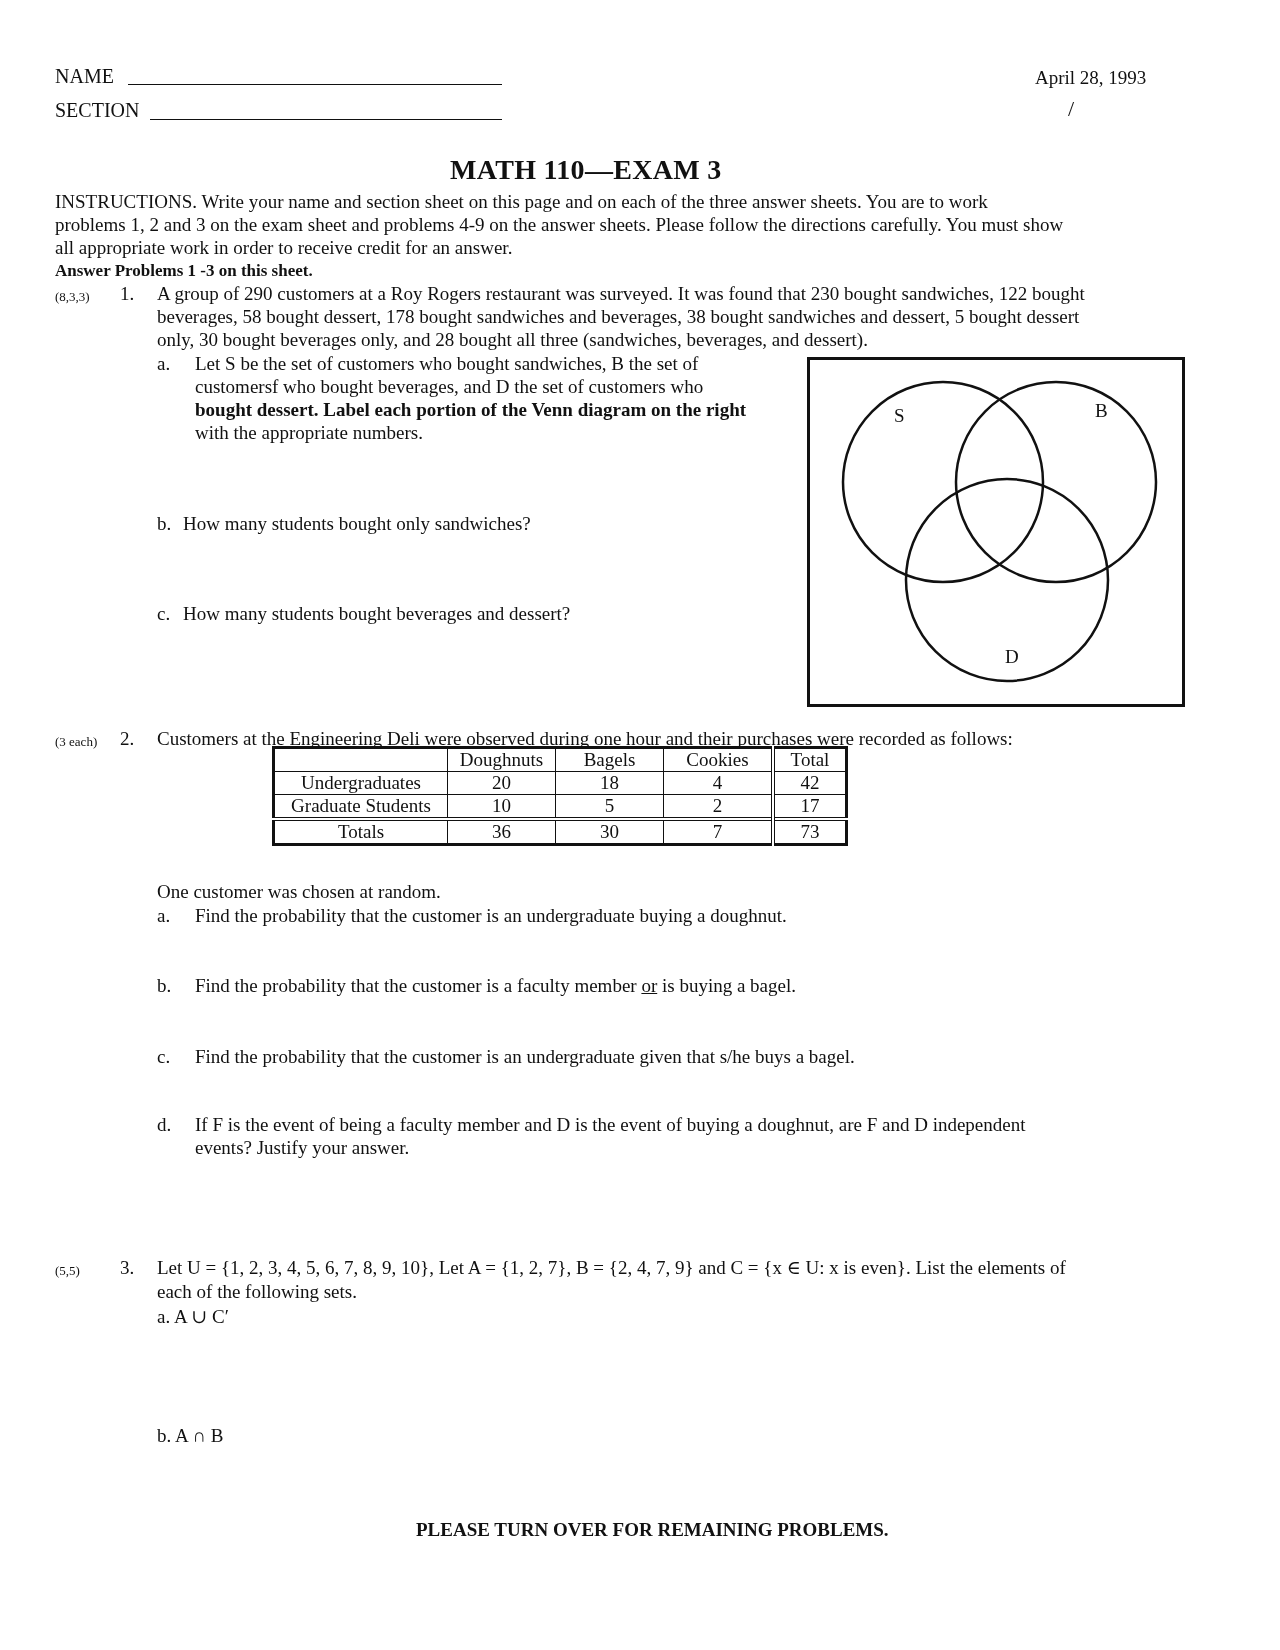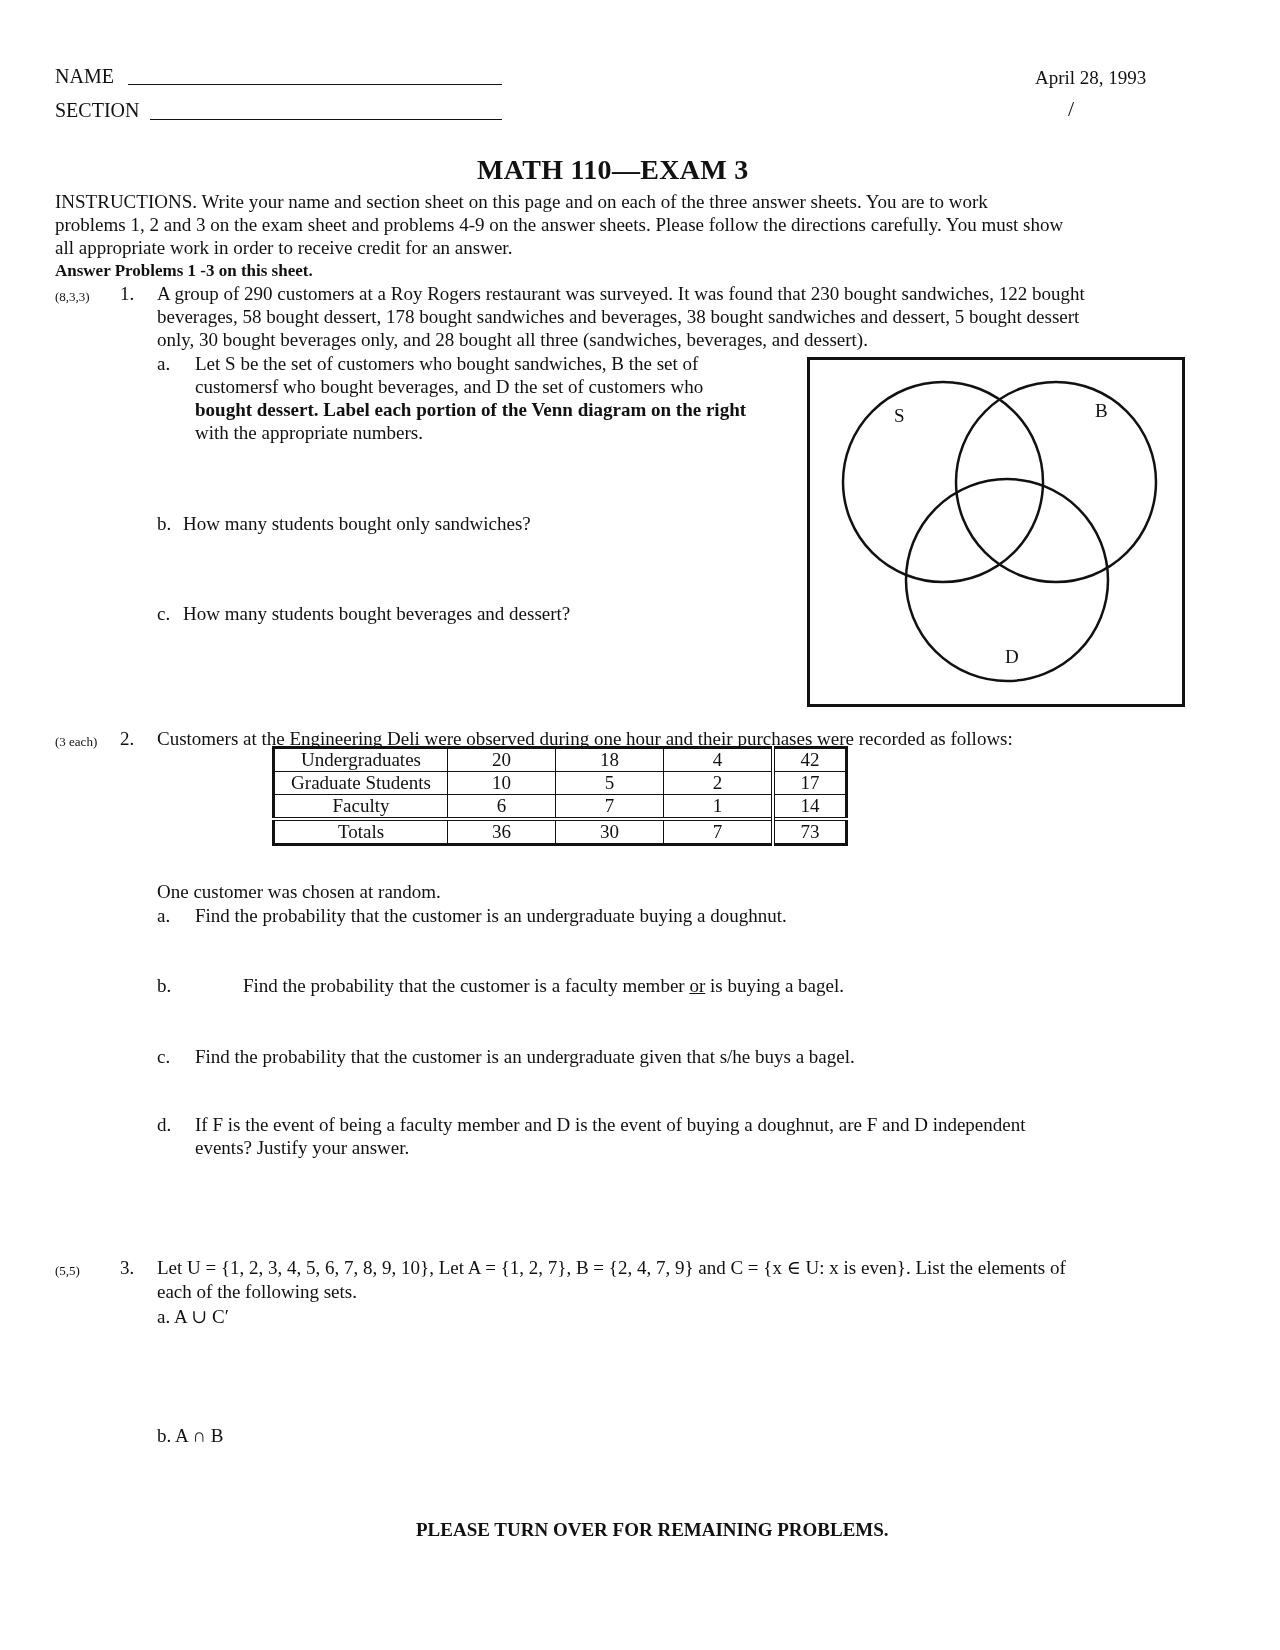--- a/index.html
+++ b/index.html
@@ -33,21 +33,21 @@
 </head>
 <body>
 
 <div class="abs field-label" style="left:55px; top:64px;">NAME</div>
 <div class="field-line" style="left:128px; top:84px; width:374px;"></div>
 <div class="abs field-label" style="left:55px; top:98px;">SECTION</div>
 <div class="field-line" style="left:150px; top:119px; width:352px;"></div>
 <div class="abs" style="left:1035px; top:66px; font-size:19px;">April 28, 1993</div>
 <div class="abs" style="left:1068px; top:97px; font-size:22px;">/</div>
 
-<div class="abs title" style="left:477px; top:158px;text-align:center;">MATH 110—EXAM 3</div>
+<div class="abs title" style="left:450px; top:158px;text-align:center;">MATH 110—EXAM 3</div>
 
 <div class="abs" style="left:55px; top:190px;">INSTRUCTIONS.  Write your name and section sheet on this page and on each of the three answer sheets.  You are to work</div>
 <div class="abs" style="left:55px; top:213px;">problems 1, 2 and 3 on the exam sheet and problems 4-9 on the answer sheets.  Please follow the directions carefully.  You must show</div>
 <div class="abs" style="left:55px; top:236px;">all appropriate work in order to receive credit for an answer.</div>
 <div class="abs bold" style="left:55px; top:259px; font-size:17px;">Answer Problems 1 -3 on this sheet.</div>
 
 <div class="abs pts" style="left:55px; top:285px;">(8,3,3)</div>
 <div class="abs" style="left:120px; top:282px;">1.</div>
 <div class="abs" style="left:157px; top:282px;">A group of 290 customers at a Roy Rogers restaurant was surveyed.  It was found that 230 bought sandwiches, 122 bought</div>
 <div class="abs" style="left:157px; top:305px;">beverages, 58 bought dessert,  178 bought sandwiches and beverages, 38 bought sandwiches and dessert, 5 bought dessert</div>
@@ -74,58 +74,58 @@
   <div class="abs" style="left:285px; top:39px; font-size:19px;">B</div>
   <div class="abs" style="left:195px; top:285px; font-size:19px;">D</div>
 </div>
 
 <div class="abs pts" style="left:55px; top:730px;">(3 each)</div>
 <div class="abs" style="left:120px; top:727px;">2.</div>
 <div class="abs" style="left:157px; top:727px;">Customers at the Engineering Deli were observed during one hour and their purchases were recorded as follows:</div>
 
 <table class="deli" style="left:272px; top:746px;">
   <tbody>
+      <tr>
+    <td class="lbl"></td>
+    <td class="c">Doughnuts</td>
+    <td class="c">Bagels</td>
+    <td class="c">Cookies</td>
+    <td class="t">Total</td>
+  </tr>
   <tr>
     <td class="lbl">Undergraduates</td>
     <td class="c">20</td>
     <td class="c">18</td>
     <td class="c">4</td>
     <td class="t">42</td>
   </tr>
   <tr>
     <td class="lbl">Graduate Students</td>
     <td class="c">10</td>
     <td class="c">5</td>
     <td class="c">2</td>
     <td class="t">17</td>
-  </tr>
-  <tr>
-    <td class="lbl">Faculty</td>
-    <td class="c">6</td>
-    <td class="c">7</td>
-    <td class="c">1</td>
-    <td class="t">14</td>
   </tr>
   <tr class="totals">
     <td class="lbl">Totals</td>
     <td class="c">36</td>
     <td class="c">30</td>
     <td class="c">7</td>
     <td class="t">73</td>
   </tr>
 </tbody>
   </table>
 
 <div class="abs" style="left:157px; top:880px;">One customer was chosen at random.</div>
 
 <div class="abs" style="left:157px; top:904px;">a.</div>
 <div class="abs" style="left:195px; top:904px;">Find the probability that the customer is an undergraduate buying a doughnut.</div>
 
 <div class="abs" style="left:157px; top:974px;">b.</div>
-<div class="abs" style="left:195px; top:974px;margin-left:48px;"><span>Find the probability that the customer is a faculty member </span><span class="u">or</span><span> is buying a bagel.</span></div>
+<div class="abs" style="left:195px; top:974px;"><span>Find the probability that the customer is a faculty member </span><span class="u">or</span><span> is buying a bagel.</span></div>
 
 <div class="abs" style="left:157px; top:1045px;">c.</div>
 <div class="abs" style="left:195px; top:1045px;">Find the probability that the customer is an undergraduate given that s/he buys a bagel.</div>
 
 <div class="abs" style="left:157px; top:1113px;">d.</div>
 <div class="abs" style="left:195px; top:1113px;">If  F  is the event of being a faculty member and D is the event of buying a doughnut, are  F and D  independent</div>
 <div class="abs" style="left:195px; top:1136px;">events?  Justify your answer.</div>
 
 <div class="abs pts" style="left:55px; top:1259px;">(5,5)</div>
 <div class="abs" style="left:120px; top:1256px;">3.</div>

